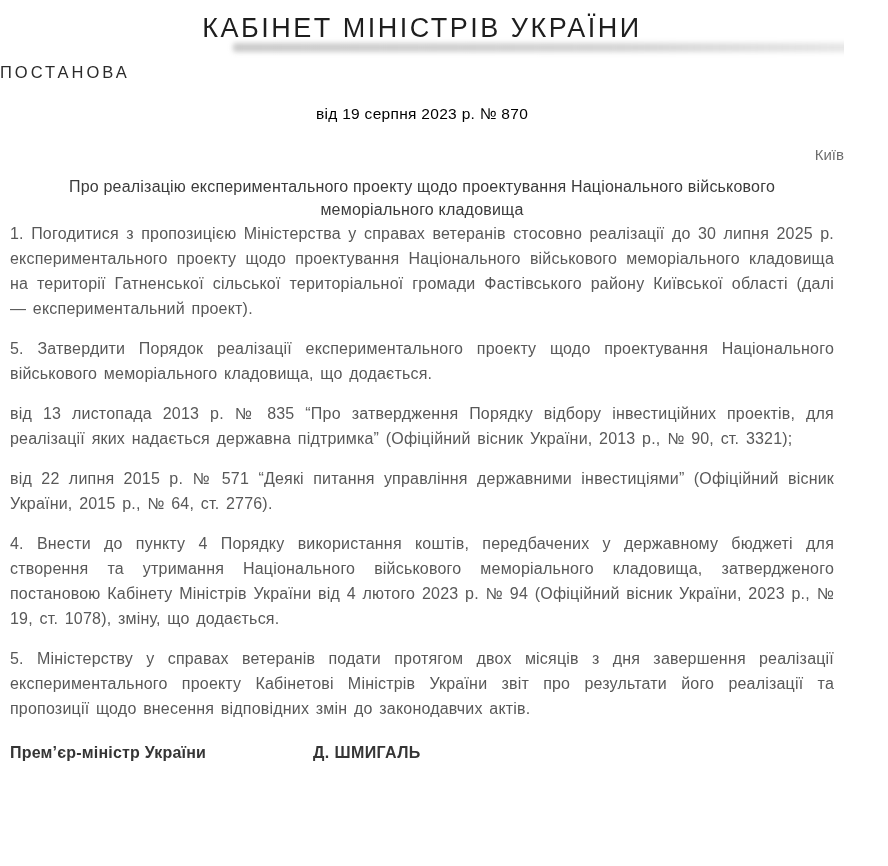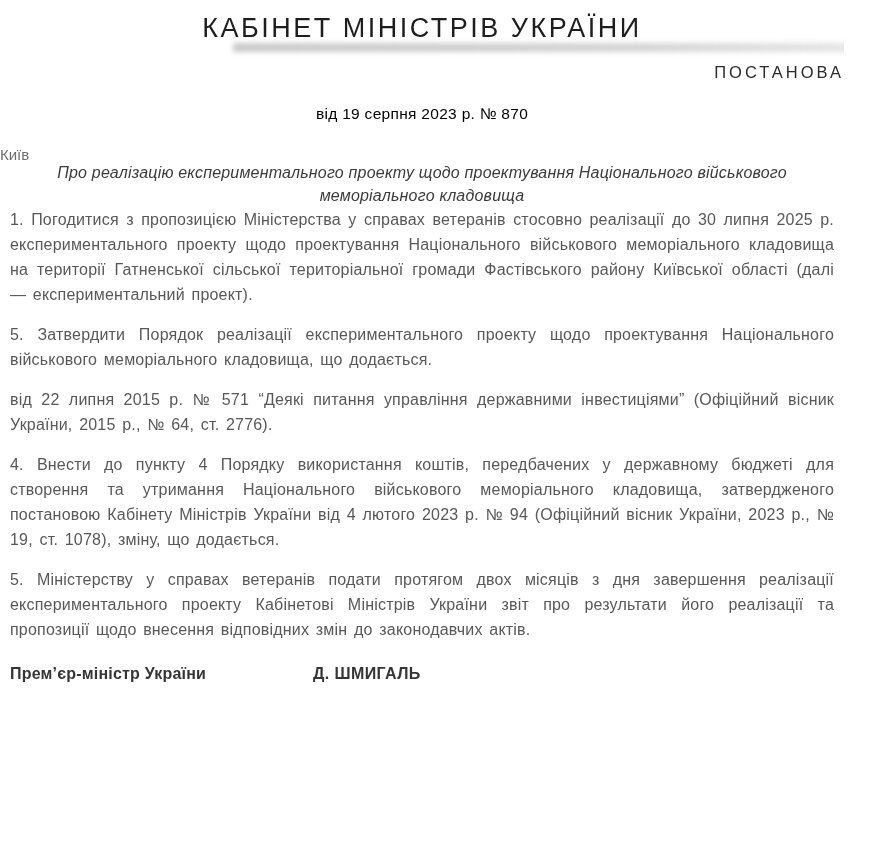--- a/index.html
+++ b/index.html
@@ -21,47 +21,46 @@
   }
   .ghost-band{
     position:absolute;
     left:233px;top:43px;width:648px;height:9px;
     background:linear-gradient(90deg, rgba(130,130,130,.42) 0%, rgba(130,130,130,.34) 60%, rgba(130,130,130,.18) 100%);
     filter:blur(2.5px);
     border-radius:2px;
   }
   .doc-type{
     margin:21px 0 0 0;
-    text-align:right;
+    text-align:left;
     font-size:16.5px;line-height:17px;
     font-weight:400;
     letter-spacing:3px;
     color:#2b2b2b;
   }
   .date-line{
     margin:25px 0 0 0;
     text-align:center;
     font-size:15.5px;line-height:16px;
     color:#000000;
     letter-spacing:.3px;
   }
   .city{
     margin:25px 0 0 0;
-    text-align:left;
+    text-align:right;
     font-size:15px;line-height:15px;
     color:#6d6d6d;
   }
   .doc-title{
-    margin:0 auto 0 auto;
+    margin:14px auto 0 auto;
     max-width:780px;
     text-align:center;
     font-size:16px;line-height:22.5px;
     color:#3b3b3b;
     letter-spacing:.2px;
-    font-style:italic;
   }
   .body-text{
     padding:0 10px;
   }
   .body-text p{
     margin:0 0 15px 0;
     font-size:16px;
     line-height:25px;
     letter-spacing:.2px;
     word-spacing:2px;
@@ -100,20 +99,21 @@
   <div class="date-line">від 19 серпня 2023 р. № 870</div>
 
   <div class="city">Київ</div>
 
   <div class="doc-title">Про реалізацію експериментального проекту щодо проектування Національного військового меморіального кладовища</div>
 
   <div class="body-text">
 
     <p>1. Погодитися з пропозицією Міністерства у справах ветеранів стосовно реалізації до 30 липня 2025 р. експериментального проекту щодо проектування Національного військового меморіального кладовища на території Гатненської сільської територіальної громади Фастівського району Київської області (далі — експериментальний проект).</p>
     <p>5. Затвердити Порядок реалізації експериментального проекту щодо проектування Національного військового меморіального кладовища, що додається.</p>
+    <p>від 13 листопада 2013 р. № 835 “Про затвердження Порядку відбору інвестиційних проектів, для реалізації яких надається державна підтримка” (Офіційний вісник України, 2013 р., № 90, ст. 3321);</p>
     <p>від 22 липня 2015 р. № 571 “Деякі питання управління державними інвестиціями” (Офіційний вісник України, 2015 р., № 64, ст. 2776).</p>
     <p>4. Внести до пункту 4 Порядку використання коштів, передбачених у державному бюджеті для створення та утримання Національного військового меморіального кладовища, затвердженого постановою Кабінету Міністрів України від 4 лютого 2023 р. № 94 (Офіційний вісник України, 2023 р., № 19, ст. 1078), зміну, що додається.</p>
     <p>5. Міністерству у справах ветеранів подати протягом двох місяців з дня завершення реалізації експериментального проекту Кабінетові Міністрів України звіт про результати його реалізації та пропозиції щодо внесення відповідних змін до законодавчих актів.</p>
   </div>
 
   <div class="signature">
     <span>Прем’єр-міністр України</span>
     <span class="name">Д. ШМИГАЛЬ</span>
   </div>
 

